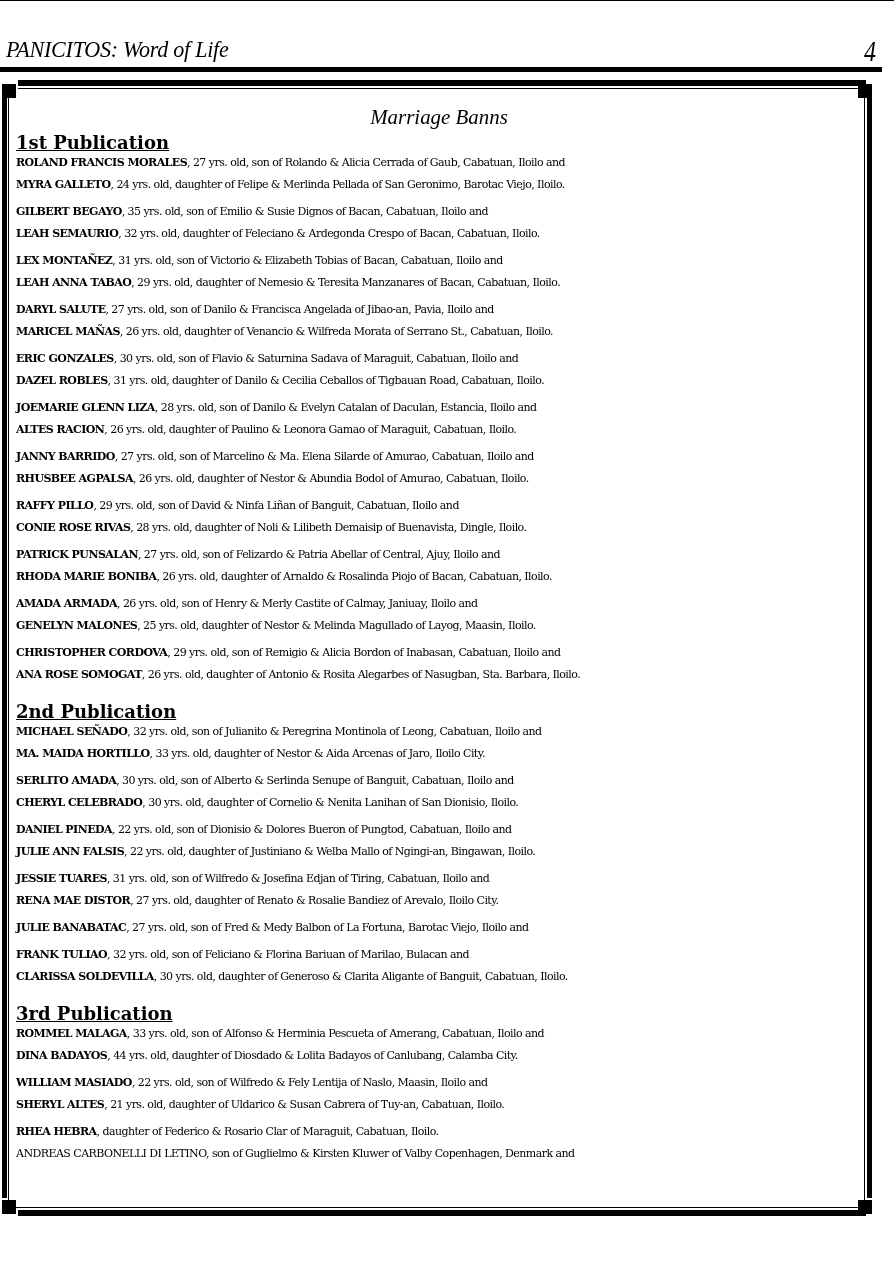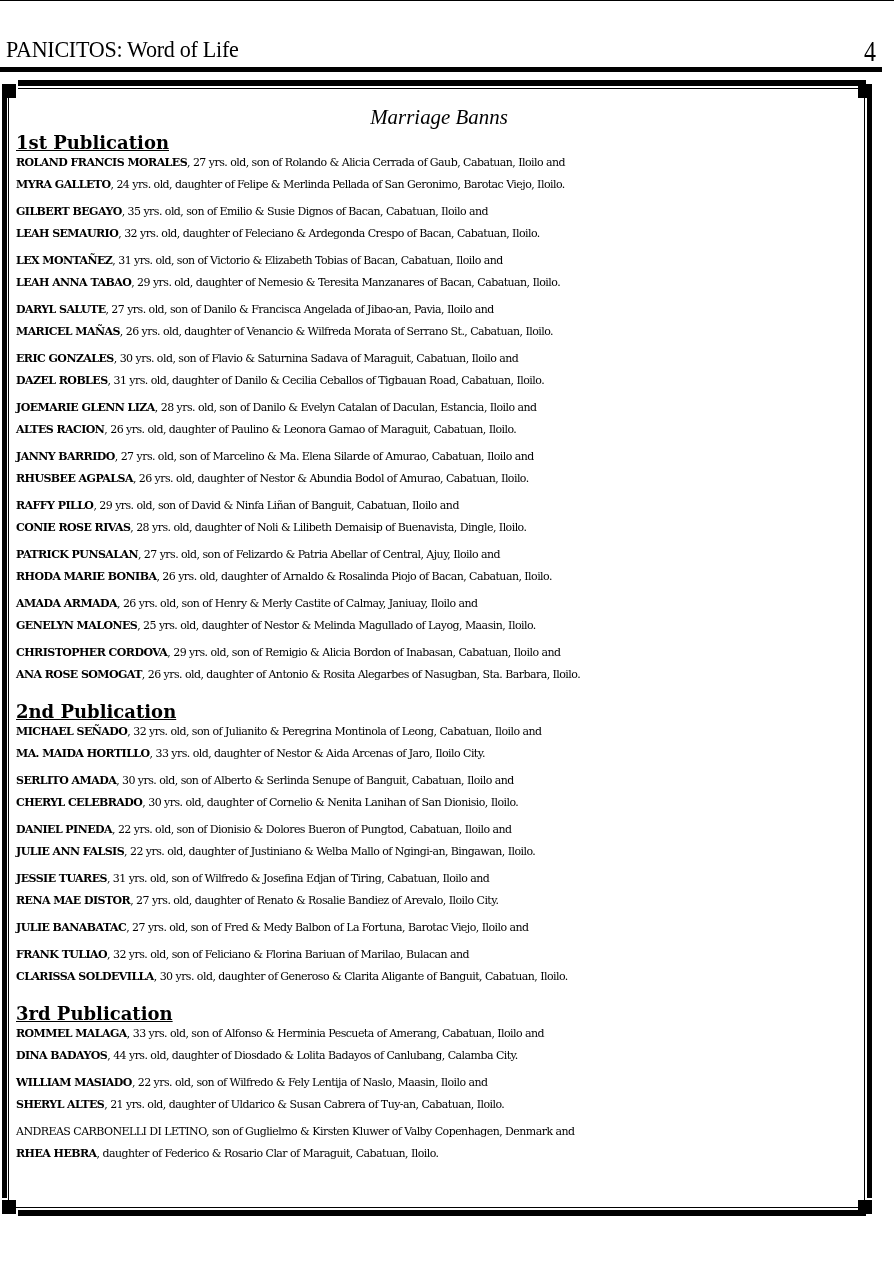--- a/index.html
+++ b/index.html
@@ -1,18 +1,18 @@
 <!DOCTYPE html>
 <html><head>
   <meta charset="utf-8">
   <style>
     html, body { margin: 0; padding: 0; background: #ffffff; }
     body { width: 894px; height: 1275px; position: relative; overflow: hidden; font-family: "DejaVu Serif", serif; color: #000; }
     .top-rule { position: absolute; left: 0; top: 0; width: 894px; height: 1px; background: #000; }
-    .header { position: absolute; left: 0; top: 34px; width: 894px; height: 32px; }
+    .header { position: absolute; left: 0; top: 34px; width: 894px; height: 32px; font-style: italic; }
     .header-title { position: absolute; left: 6px; top: 2px; font-family: "Liberation Serif", serif; font-size: 24px; letter-spacing: -0.3px; transform: scaleX(0.92); transform-origin: left; white-space: nowrap; }
     .page-num { position: absolute; right: 18px; top: 0px; font-family: "Liberation Serif", serif; font-size: 30px; transform: scaleX(0.8); transform-origin: right; }
     .header-rule { position: absolute; left: 0; top: 67px; width: 882px; height: 5px; background: #000; }
 
     
     .frame-top { position: absolute; left: 18px; top: 80px; width: 848px; height: 6px; background: #000; }
     .frame-top-thin { position: absolute; left: 18px; top: 88px; width: 848px; height: 1px; background: #000; }
     .frame-left { position: absolute; left: 2px; top: 98px; width: 5px; height: 1100px; background: #000; }
     .frame-left-thin { position: absolute; left: 8px; top: 98px; width: 1px; height: 1110px; background: #000; }
     .frame-right { position: absolute; left: 867px; top: 98px; width: 5px; height: 1100px; background: #000; }
@@ -140,18 +140,18 @@
         <div class="pub-heading">3rd Publication</div>
         <div class="entry">
           <div class="line"><span class="name">ROMMEL MALAGA</span><span>, 33 yrs. old, son of Alfonso &amp; Herminia Pescueta of Amerang, Cabatuan, Iloilo and</span></div>
           <div class="line"><span class="name">DINA BADAYOS</span><span>, 44 yrs. old, daughter of Diosdado &amp; Lolita Badayos of Canlubang, Calamba City.</span></div>
         </div>
         <div class="entry">
           <div class="line"><span class="name">WILLIAM MASIADO</span><span>, 22 yrs. old, son of Wilfredo &amp; Fely Lentija of Naslo, Maasin, Iloilo and</span></div>
           <div class="line"><span class="name">SHERYL ALTES</span><span>, 21 yrs. old, daughter of Uldarico &amp; Susan Cabrera of Tuy-an, Cabatuan, Iloilo.</span></div>
         </div>
         <div class="entry">
+          <div class="line"><span class="name">RHEA HEBRA</span><span>,  daughter of Federico &amp; Rosario Clar of Maraguit, Cabatuan, Iloilo.</span></div>
           <div class="line"><span class="name plain">ANDREAS  CARBONELLI DI LETINO</span><span>, son of Guglielmo &amp; Kirsten Kluwer of Valby Copenhagen, Denmark and</span></div>
-          <div class="line"><span class="name">RHEA HEBRA</span><span>,  daughter of Federico &amp; Rosario Clar of Maraguit, Cabatuan, Iloilo.</span></div>
         </div>
       </div>
     </div>
 </div>
 
 </body></html>

